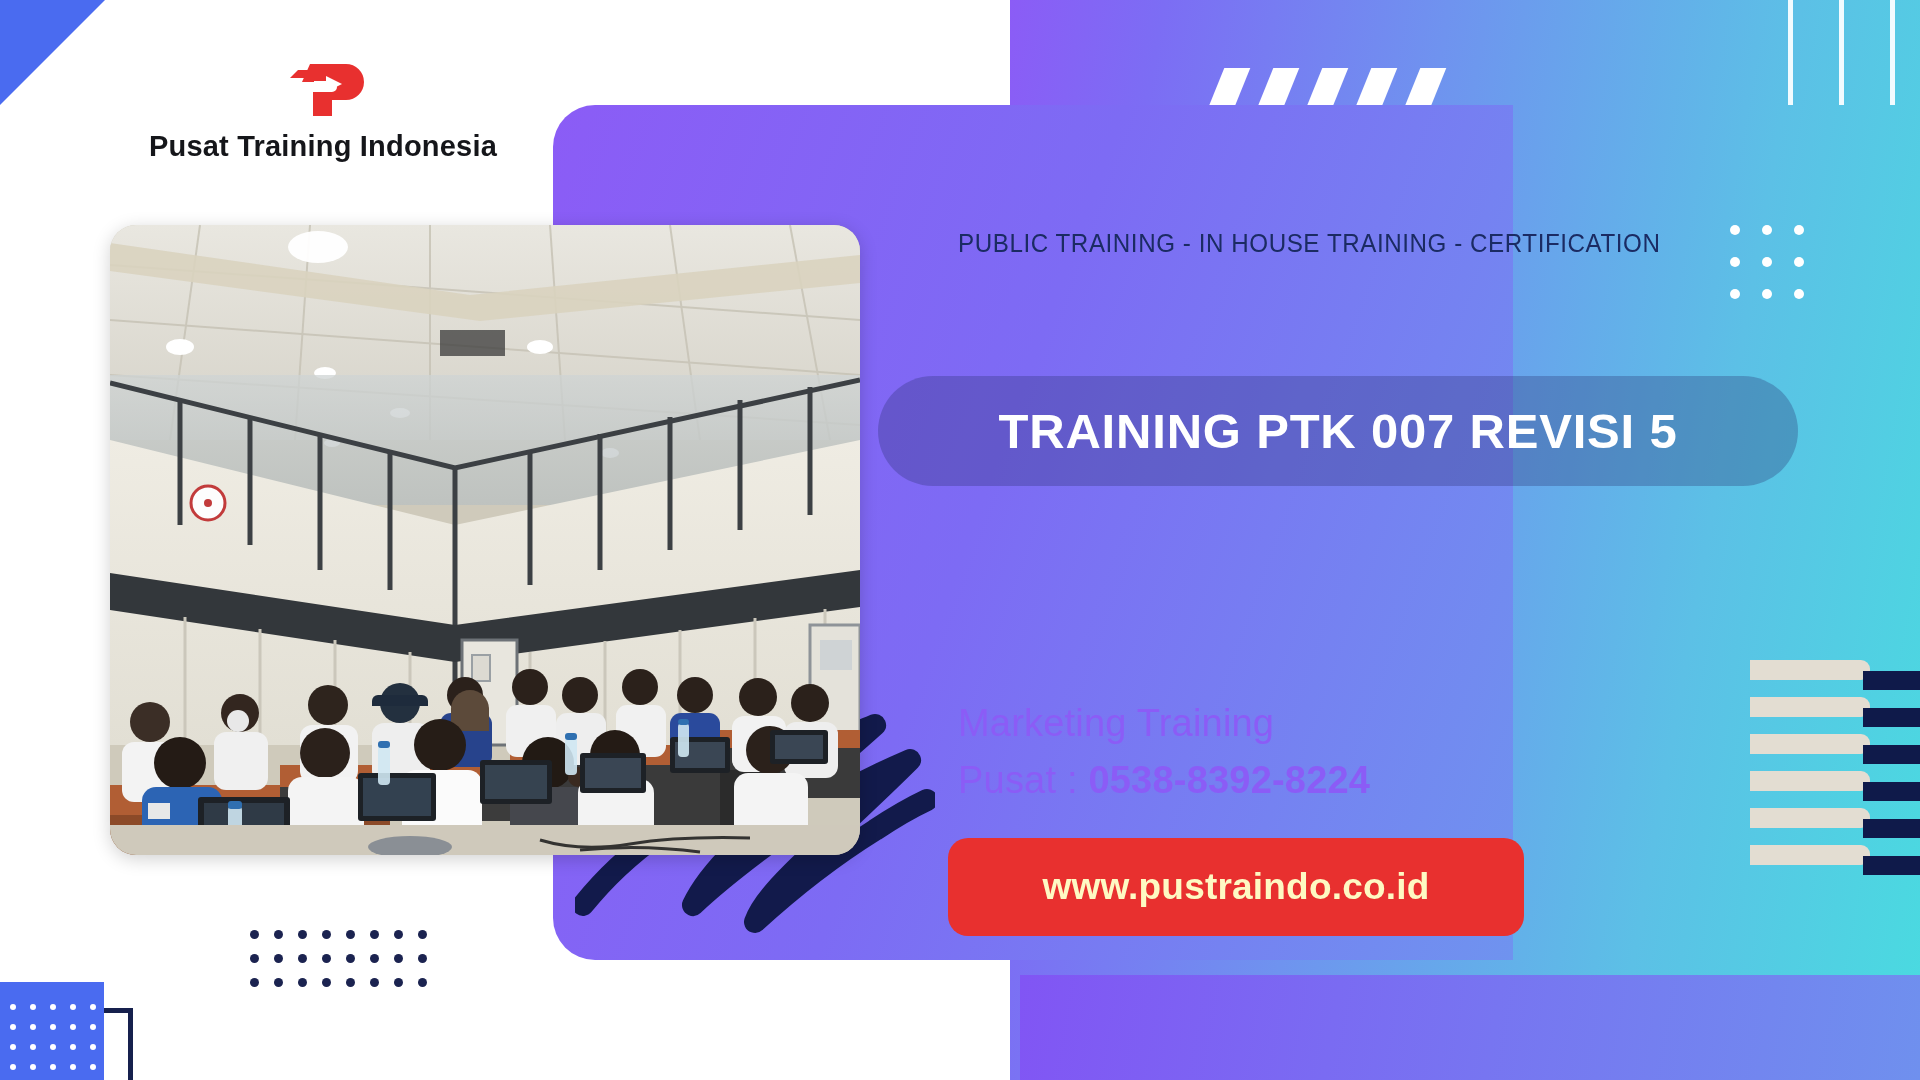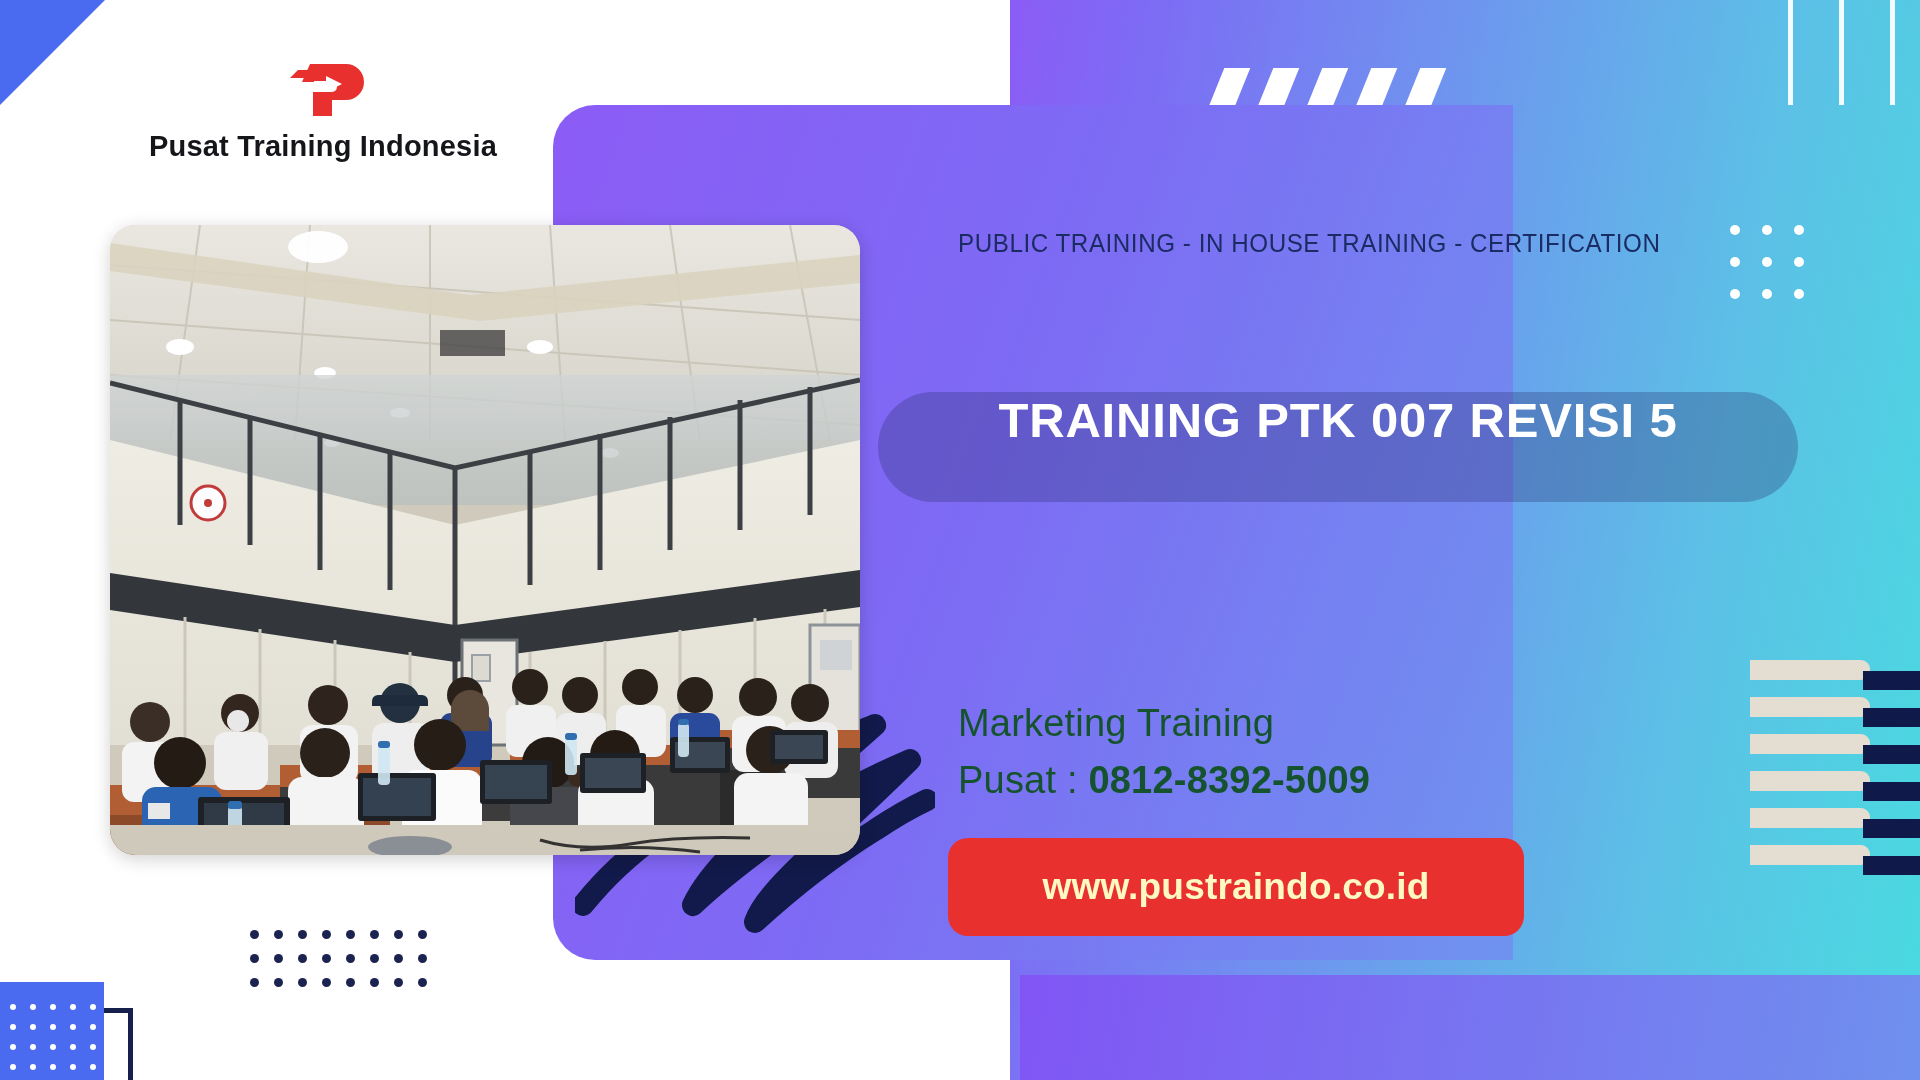--- a/index.html
+++ b/index.html
@@ -73,30 +73,30 @@
               white-space:nowrap; }
 
   
   .tagline{
     position:absolute; left:958px; top:228px; width:780px;
     font-size:26px; letter-spacing:.6px; color:#1b2b63; font-weight:500;
     white-space:nowrap; transform:scaleX(.93); transform-origin:left center;
   }
 
   .title-pill{
-    position:absolute; left:878px; top:392px; width:920px; height:110px;
+    position:absolute; left:878px; top:376px; width:920px; height:110px;
     border-radius:55px; background:rgba(40,48,110,.30);
-    display:flex; justify-content:center;
+    display:flex; align-items:center; justify-content:center;
   }
   .title-pill span{
     font-size:49px; font-weight:bold; color:#ffffff; letter-spacing:.8px;
     white-space:nowrap;
   }
 
-  .contact{ position:absolute; left:958px; top:702px; width:700px; color:#14532d; }
+  .contact{ position:absolute; left:958px; top:702px; width:700px; color:#8b5cf6; }
   .contact .line1{ font-size:38px; font-weight:400; letter-spacing:.2px; margin-bottom:14px; }
   .contact .line2{ font-size:38px; font-weight:400; letter-spacing:.2px; white-space:nowrap; }
   .contact .line2 b{ font-weight:bold; }
 
   .web-button{
     position:absolute; left:948px; top:838px; width:576px; height:98px;
     background:#e8302f; border-radius:20px;
     display:flex; align-items:center; justify-content:center;
   }
   .web-button span{ font-size:37px; font-weight:bold; color:#fef9c3; letter-spacing:.2px; }
@@ -374,21 +374,21 @@
   </div>
 
   <div class="tagline">PUBLIC TRAINING - IN HOUSE TRAINING - CERTIFICATION</div>
 
   <div class="title-pill">
     <span>TRAINING PTK 007 REVISI 5</span>
   </div>
 
   <div class="contact">
     <div class="line1">Marketing Training</div>
-    <div class="line2"><span>Pusat : </span><b>0812-8392-5009</b></div>
+    <div class="line2"><span>Pusat : </span><b>0538-8392-8224</b></div>
   </div>
 
   <div class="web-button">
     <span>www.pustraindo.co.id</span>
   </div>
 
   <div class="corner-tri"></div>
   <div class="dotgrid-navy" id="dgn">
       <i style="left: 0px; top: 0px;"></i>
       <i style="left: 24px; top: 0px;"></i>

